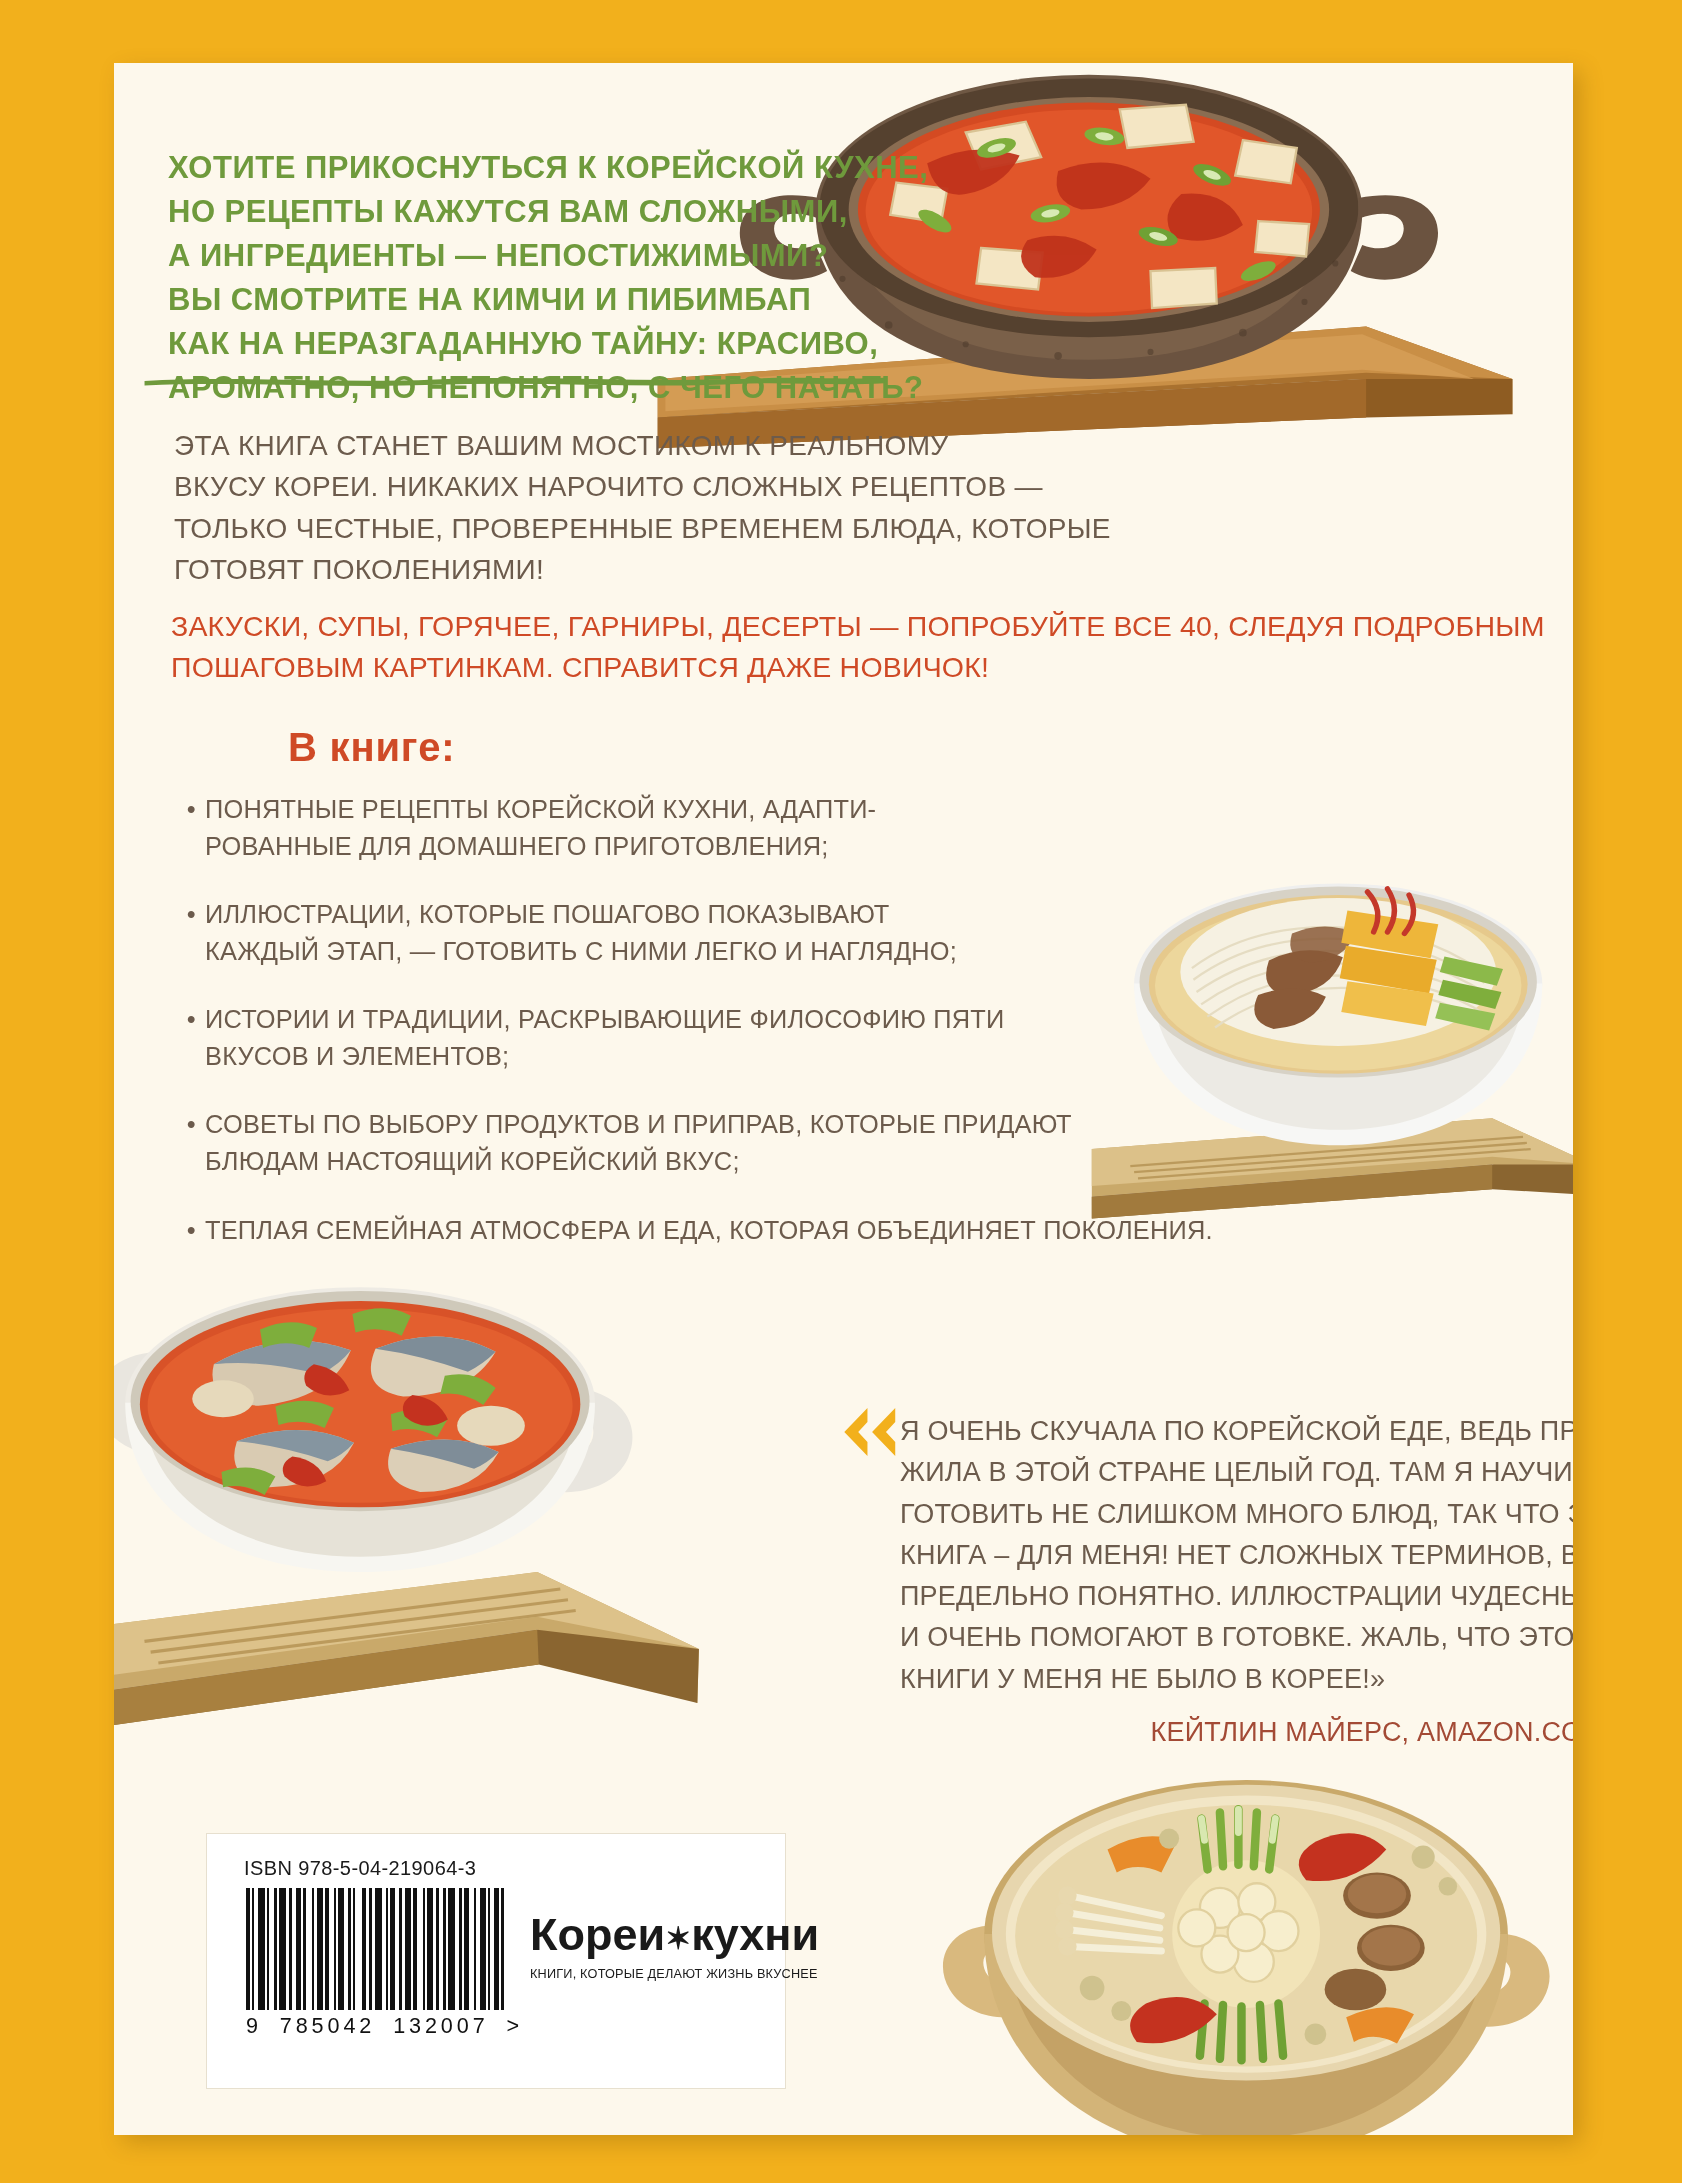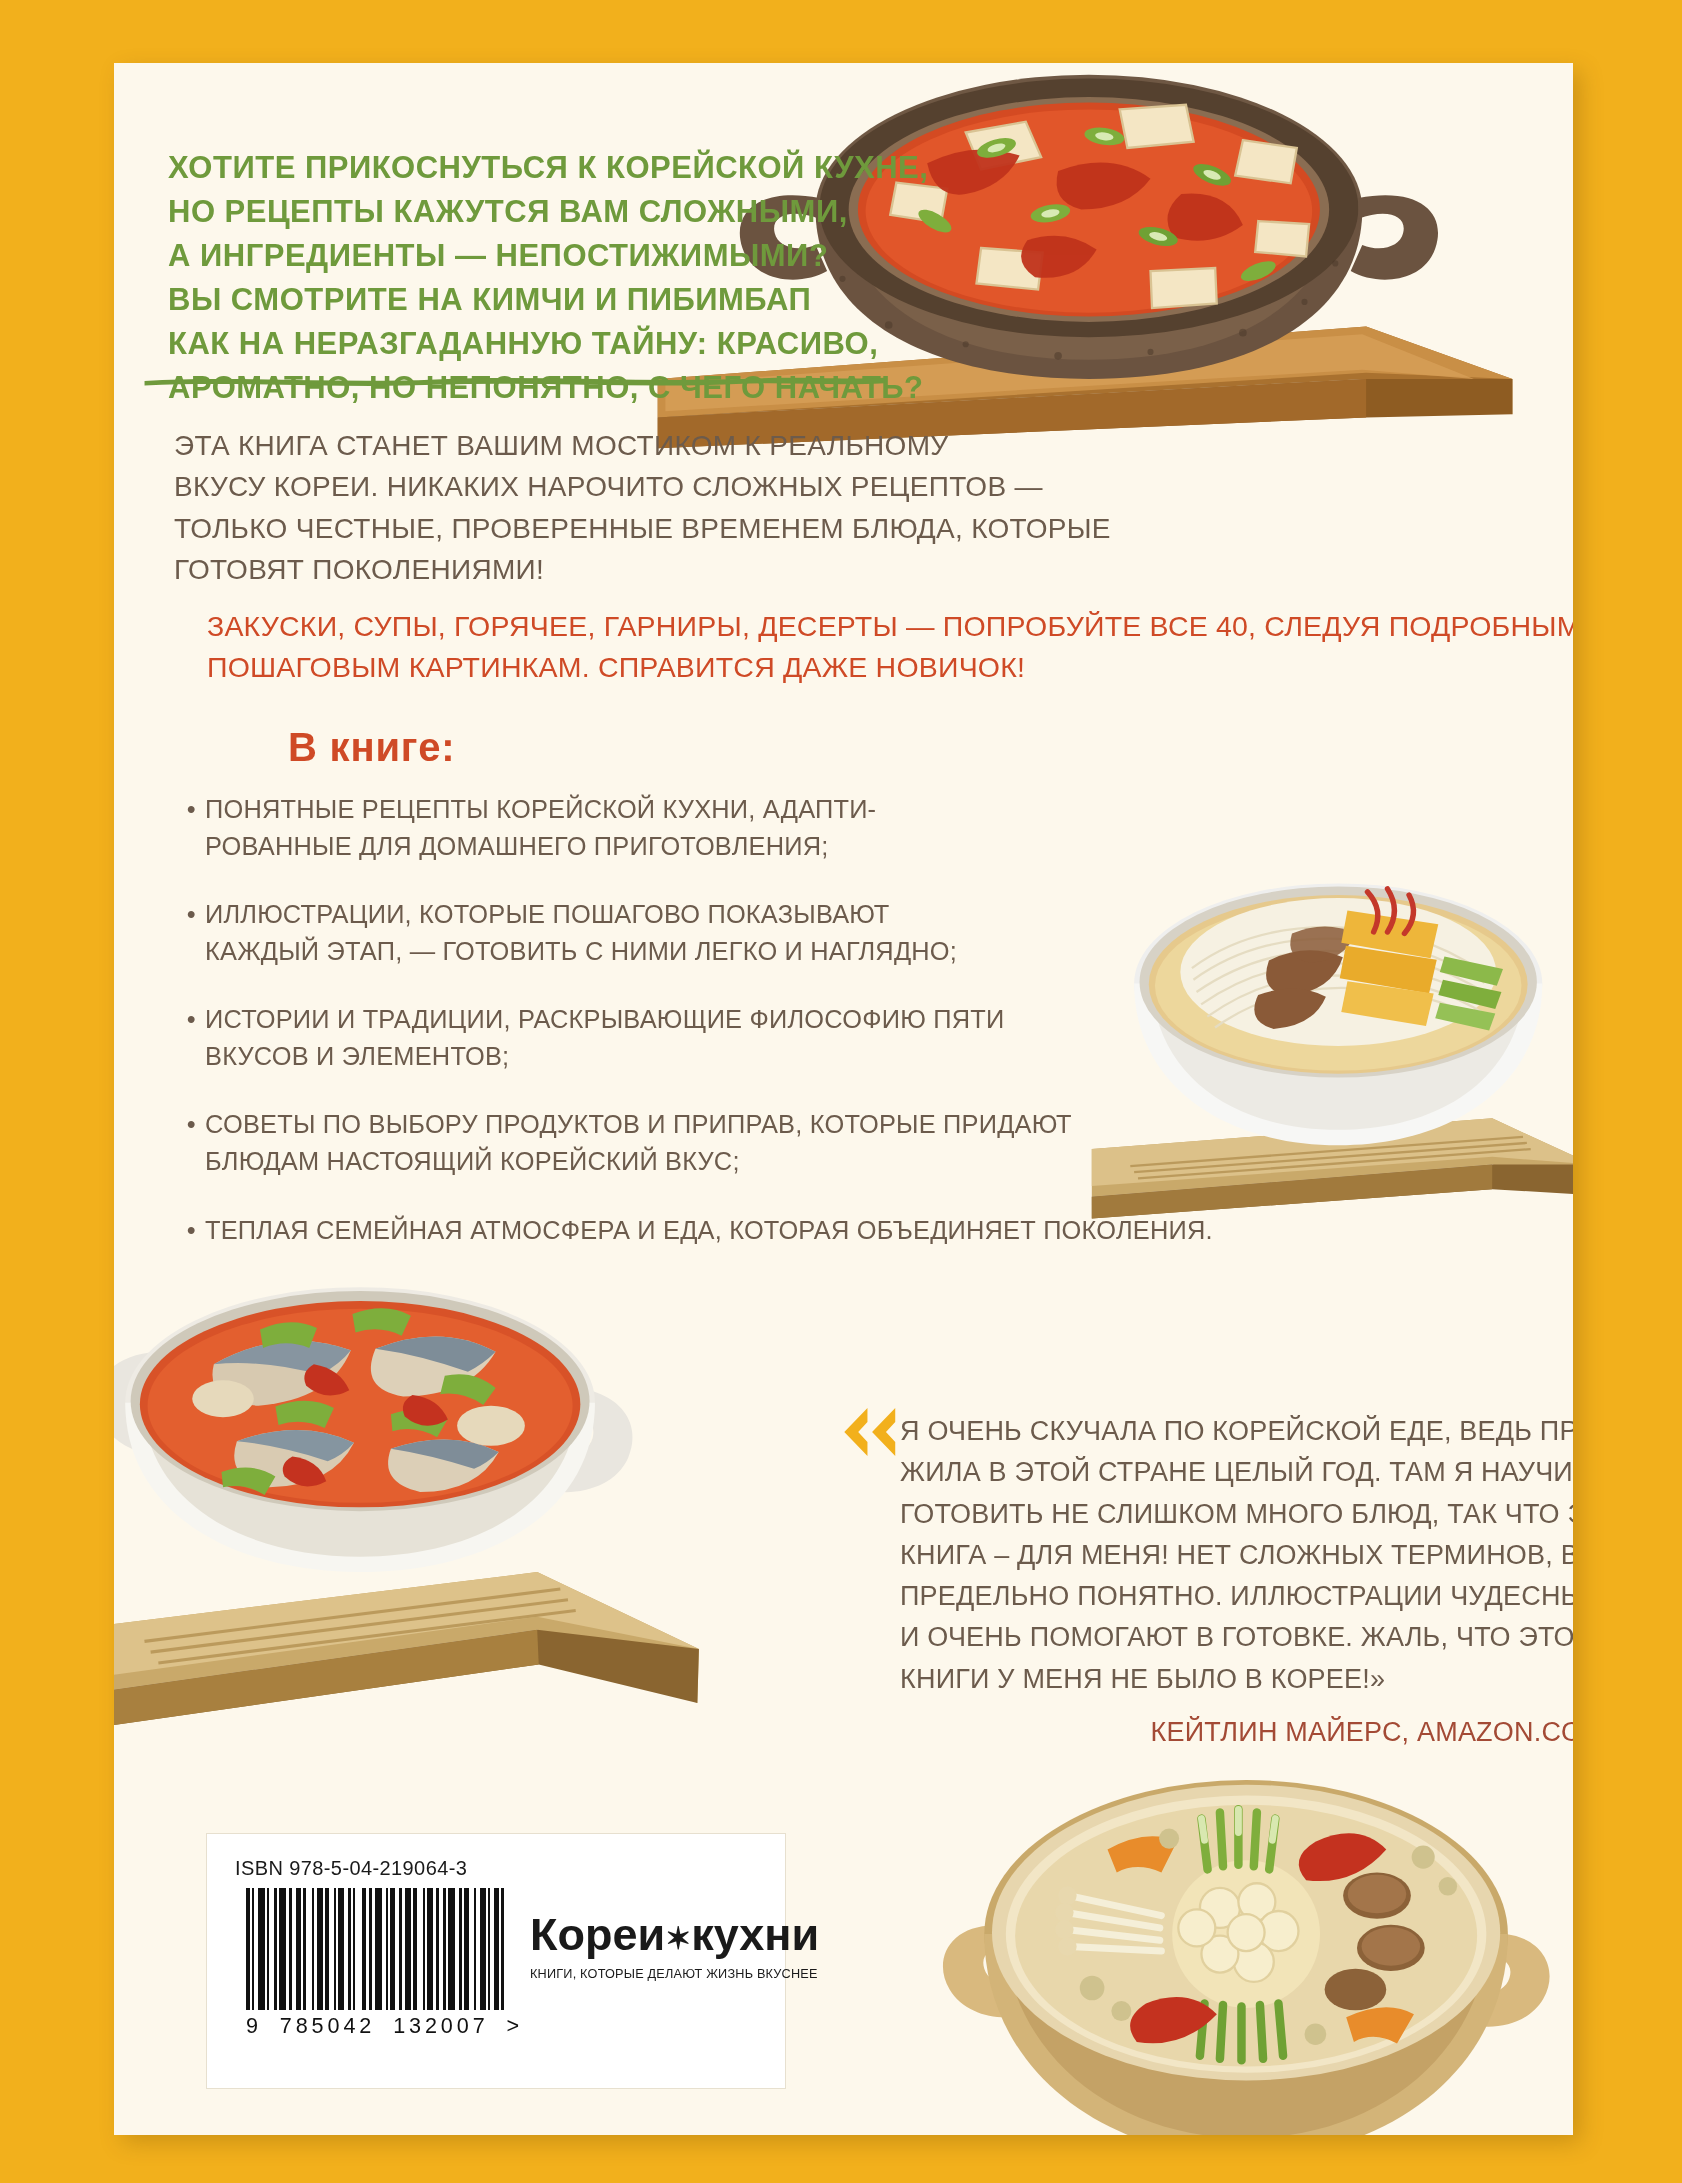--- a/index.html
+++ b/index.html
@@ -70,21 +70,20 @@
   .para3 {
     position: absolute;
     left: 57px;
     top: 543px;
     width: 878px;
     color: #cf4a26;
     font-size: 28.5px;
     line-height: 1.45;
     letter-spacing: 0.2px;
     text-transform: uppercase;
-    margin-left: 36px;
   }
   .para3 div { white-space: nowrap; }
 
   .section-title {
     position: absolute;
     left: 174px;
     top: 662px;
     color: #cf4a26;
     font-size: 40px;
     letter-spacing: 0.8px;
@@ -147,21 +146,21 @@
     position: absolute;
     left: 92px;
     top: 1770px;
     width: 578px;
     height: 254px;
     background: #ffffff;
     border: 1.5px solid #e7e0cf;
   }
   .isbn-text {
     position: absolute;
-    left: 6px;
+    left: 15px;
     top: 23px;
     width: 308px;
     text-align: left;
     padding-left: 22px;
     font-family: "Liberation Sans", sans-serif;
     font-size: 20px;
     color: #1a1a1a;
     letter-spacing: 0.4px;
   }
   .barcode {

